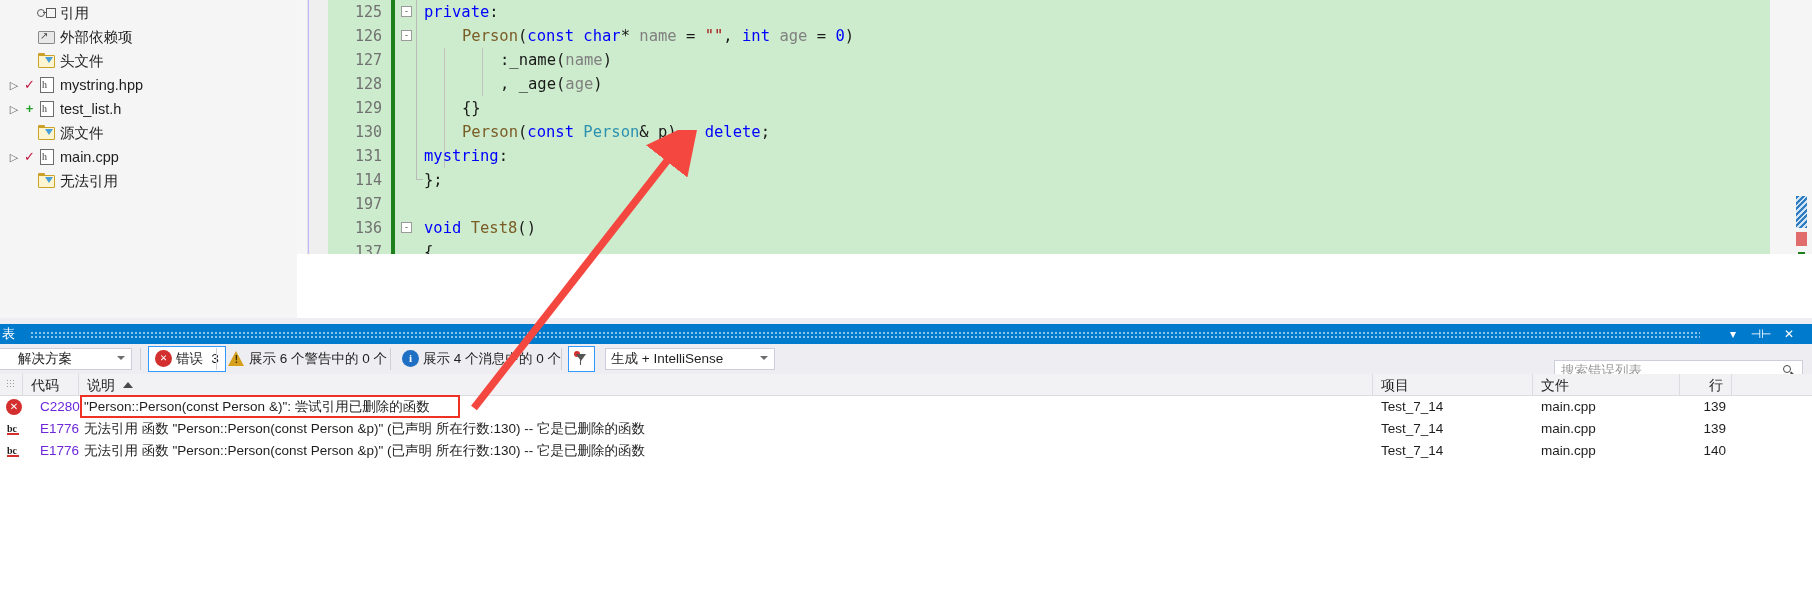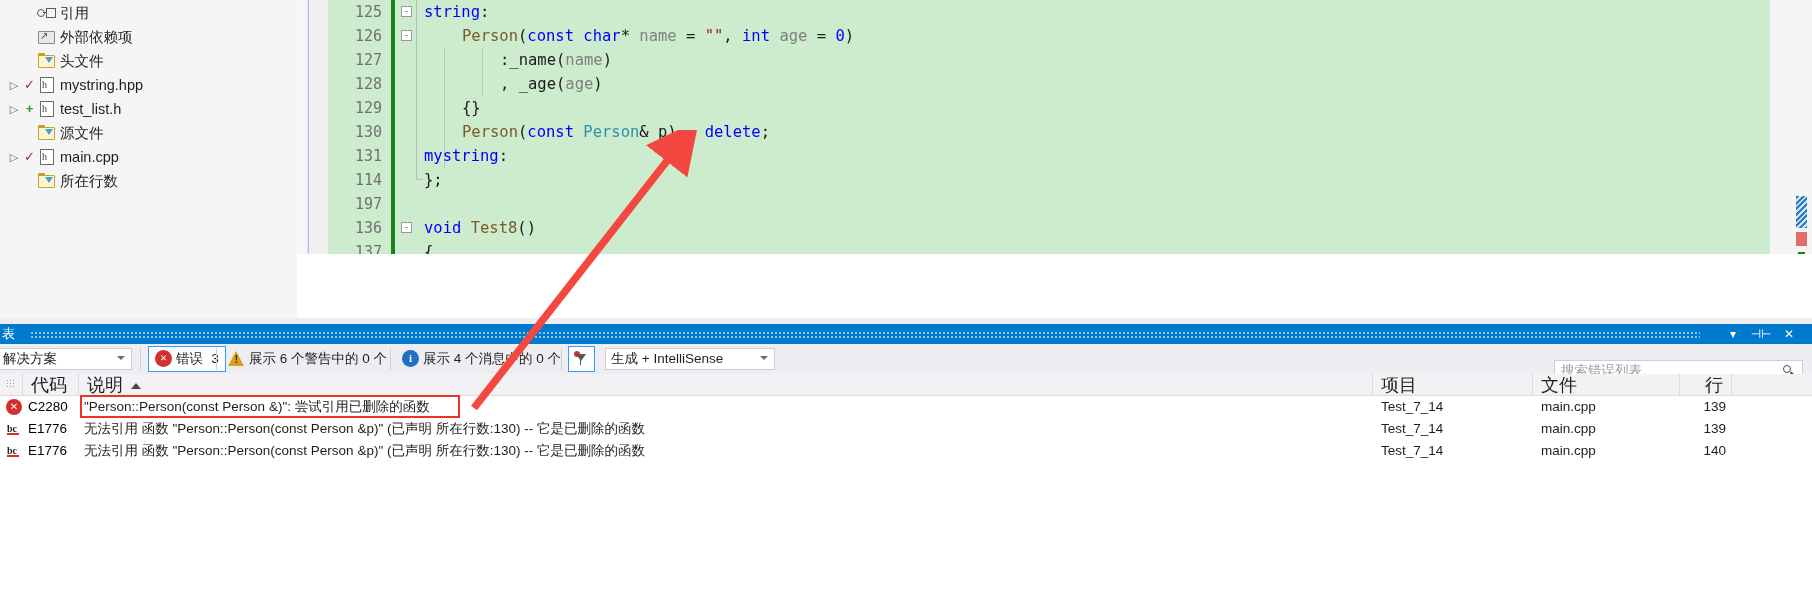--- a/index.html
+++ b/index.html
@@ -150,21 +150,21 @@
   }
   .panel-title .tbtn {
     position:absolute; top:0; width:22px; height:20px; text-align:center; color:#fff;
     font-size:12px; line-height:20px; cursor:default;
   }
 
   .panel-toolbar { position:relative; height:30px; background:#eeeef2; }
   .tb-select {
     position:absolute; left:-1px; top:4px; width:133px; height:22px;
     background:#fff; border:1px solid #cccedb; font-size:13.5px; color:#1e1e1e;
-    line-height:20px; padding-left:3px;
+    line-height:20px; padding-left:18px;
   }
   .tb-select .caret { position:absolute; right:6px; top:7px; width:0;height:0;
     border-left:4px solid transparent;border-right:4px solid transparent;border-top:4px solid #6d6d6d;}
   .tb-sep { position:absolute; top:4px; width:1px; height:22px; background:#cfcfd6; }
   .tb-btn {
     position:absolute; top:2px; height:26px; line-height:26px;
     font-size:13.5px; color:#1e1e1e; white-space:nowrap; padding:0 6px;
   }
   .tb-btn.active { border:1px solid #3399ff; background:#ffffff; }
   .tb-icon { display:inline-block; width:17px; height:17px; vertical-align:-4px; position:relative; margin-right:4px;}
@@ -195,40 +195,40 @@
     position:absolute; top:4px; right:9px; width:249px; height:22px; background:#fff;
     border:1px solid #cccedb; font-size:13.5px; color:#9a9a9a; line-height:20px; padding-left:6px;margin-top:12px;
   }
   .tb-search .mag{ position:absolute; right:6px; top:3px; width:14px; height:15px; }
   .tb-search .mag .c{ position:absolute; left:1px; top:1px; width:8px; height:8px; border:1.5px solid #4a4a4a; border-radius:50%;}
   .tb-search .mag .h{ position:absolute; left:8px; top:9px; width:5px; height:1.6px; background:#4a4a4a; transform:rotate(45deg);}
 
   
   .el-table { position:absolute; left:0; right:0; top:50px; bottom:0; background:#fff; }
   .el-head { position:relative; height:22px; background:#f2f2f4; border-bottom:1px solid #dcdce0;
-             font-size:18px; color:#1e1e1e; }
+             font-size:14px; color:#1e1e1e; }
   .el-head .cell { position:absolute; top:0; height:22px; line-height:22px; padding-left:8px;
                    border-right:1px solid #dcdce0; white-space:nowrap; }
   .el-head .sortasc { display:inline-block; margin-left:8px; width:0;height:0;
     border-left:5px solid transparent;border-right:5px solid transparent;border-bottom:6px solid #4a4a4a;
     vertical-align:2px;}
   .el-corner { position:absolute; left:0; top:0; width:23px; height:22px; border-right:1px solid #dcdce0; }
   .el-corner .g{ position:absolute; left:6px; top:5px; width:10px; height:10px;
      background-image: radial-gradient(circle, #9a9a9a .8px, transparent 1px); background-size:3px 3px;}
 
   .el-row { position:relative; height:22px; font-size:13.5px; color:#1e1e1e; }
   .el-row .sev { position:absolute; left:6px; top:3px; width:16px; height:16px; }
   .sev-err { background:#d32f2f; border-radius:50%; position:relative; }
   .sev-err::after{ content:"✕"; position:absolute; left:0;right:0;top:0; color:#fff; font-size:10px;
     line-height:16px; text-align:center;}
   .sev-int { position:relative; }
   .sev-int::before{ content:"bc"; position:absolute; left:1px; top:0; font-size:10px; font-weight:bold;
     color:#1e1e1e; line-height:16px; font-family:"Liberation Serif",serif;}
   .sev-int::after{ content:""; position:absolute; left:1px; bottom:2px; width:12px; height:1.6px; background:#d32f2f;}
-  .el-row .code { position:absolute; left:28px; top:0; line-height:22px; color:#000000; }
+  .el-row .code { position:absolute; left:40px; top:0; line-height:22px; color:#6d28d9; }
   .el-row .desc { position:absolute; left:84px; top:0; line-height:22px; white-space:nowrap; }
   .el-row .proj { position:absolute; left:1381px; top:0; line-height:22px; }
   .el-row .file { position:absolute; left:1541px; top:0; line-height:22px; }
   .el-row .line { position:absolute; left:1688px; top:0; width:38px; text-align:right; line-height:22px; }
 
   .desc-highlight {
     position:absolute; left:80px; top:-1px; width:380px; height:23px;
     border:2px solid #ee3124; pointer-events:none;
   }
 
@@ -241,28 +241,28 @@
 <div id="app">
 
   <div id="solution-explorer">
       <div class="se-row"><span class="se-expander empty" style="visibility: hidden;">▷</span><span class="se-status empty">.</span><span class="se-icon ico-refs"><span class="bar"></span></span><span class="se-label">引用</span></div>
       <div class="se-row"><span class="se-expander empty" style="visibility: hidden;">▷</span><span class="se-status empty">.</span><span class="se-icon ico-extfolder"></span><span class="se-label">外部依赖项</span></div>
       <div class="se-row"><span class="se-expander empty" style="visibility: hidden;">▷</span><span class="se-status empty">.</span><span class="se-icon ico-folder"><span class="filt"></span></span><span class="se-label">头文件</span></div>
       <div class="se-row"><span class="se-expander">▷</span><span class="se-status check">✓</span><span class="se-icon ico-hfile"><span class="gl">h</span></span><span class="se-label">mystring.hpp</span></div>
       <div class="se-row"><span class="se-expander">▷</span><span class="se-status plus">+</span><span class="se-icon ico-hfile"><span class="gl">h</span></span><span class="se-label">test_list.h</span></div>
       <div class="se-row"><span class="se-expander empty" style="visibility: hidden;">▷</span><span class="se-status empty">.</span><span class="se-icon ico-folder"><span class="filt"></span></span><span class="se-label">源文件</span></div>
       <div class="se-row"><span class="se-expander">▷</span><span class="se-status check">✓</span><span class="se-icon ico-hfile ico-cpp"><span class="gl">h</span></span><span class="se-label">main.cpp</span></div>
-      <div class="se-row"><span class="se-expander empty" style="visibility: hidden;">▷</span><span class="se-status empty">.</span><span class="se-icon ico-folder"><span class="filt"></span></span><span class="se-label">所在行数</span></div>
+      <div class="se-row"><span class="se-expander empty" style="visibility: hidden;">▷</span><span class="se-status empty">.</span><span class="se-icon ico-folder"><span class="filt"></span></span><span class="se-label">无法引用</span></div>
     </div>
 
   <div id="editor">
     <div class="ed-strip-a"></div>
     <div class="ed-strip-b"></div>
     <div class="ed-body" id="ed-body">
-        <div class="ed-line"><span class="lineno">125</span><span class="savebar"></span><span class="ln-fold">-</span><span class="ln-brace"></span><span class="ln-text-wrap"><span class="ln-text" style="left:96px"><span class="t-key">string</span><span class="t-plain">:</span></span></span></div>
+        <div class="ed-line"><span class="lineno">125</span><span class="savebar"></span><span class="ln-fold">-</span><span class="ln-brace"></span><span class="ln-text-wrap"><span class="ln-text" style="left:96px"><span class="t-key">private</span><span class="t-plain">:</span></span></span></div>
         <div class="ed-line"><span class="lineno">126</span><span class="savebar"></span><span class="ln-fold">-</span><span class="ln-brace"></span><span class="ln-text-wrap"><span class="ln-text" style="left:134px"><span class="t-fn">Person</span><span class="t-plain">(</span><span class="t-key">const</span><span class="t-plain"> </span><span class="t-key">char</span><span class="t-plain">* </span><span class="t-param">name</span><span class="t-plain"> = </span><span class="t-str">""</span><span class="t-plain">, </span><span class="t-key">int</span><span class="t-plain"> </span><span class="t-param">age</span><span class="t-plain"> = </span><span class="t-num">0</span><span class="t-plain">)</span></span></span></div>
         <div class="ed-line"><span class="lineno">127</span><span class="savebar"></span><span class="ln-brace"></span><span class="ln-guide" style="left:116px;"></span><span class="ln-guide" style="left:154px;"></span><span class="ln-text-wrap"><span class="ln-text" style="left:172px"><span class="t-plain">:_name</span><span class="t-plain">(</span><span class="t-param">name</span><span class="t-plain">)</span></span></span></div>
         <div class="ed-line"><span class="lineno">128</span><span class="savebar"></span><span class="ln-brace"></span><span class="ln-guide" style="left:116px;"></span><span class="ln-guide" style="left:154px;"></span><span class="ln-text-wrap"><span class="ln-text" style="left:172px"><span class="t-plain">, _age</span><span class="t-plain">(</span><span class="t-param">age</span><span class="t-plain">)</span></span></span></div>
         <div class="ed-line"><span class="lineno">129</span><span class="savebar"></span><span class="ln-brace"></span><span class="ln-guide" style="left:116px;"></span><span class="ln-text-wrap"><span class="ln-text" style="left:134px"><span class="t-plain">{}</span></span></span></div>
         <div class="ed-line"><span class="lineno">130</span><span class="savebar"></span><span class="ln-brace"></span><span class="ln-guide" style="left:116px;"></span><span class="ln-text-wrap"><span class="ln-text" style="left:134px"><span class="t-fn">Person</span><span class="t-plain">(</span><span class="t-key">const</span><span class="t-plain"> </span><span class="t-type">Person</span><span class="t-plain">&amp; p) = </span><span class="t-key">delete</span><span class="t-plain">;</span></span></span></div>
         <div class="ed-line"><span class="lineno">131</span><span class="savebar"></span><span class="ln-brace"></span><span class="ln-guide" style="left:116px;"></span><span class="ln-text-wrap"><span class="ln-text" style="left:96px"><span class="t-key">mystring</span><span class="t-plain">:</span></span></span></div>
         <div class="ed-line"><span class="lineno">114</span><span class="savebar"></span><span class="ln-brace-end"></span><span class="ln-brace" style="height:12px"></span><span class="ln-text-wrap"><span class="ln-text" style="left:96px"><span class="t-plain">};</span></span></span></div>
         <div class="ed-line"><span class="lineno">197</span><span class="savebar"></span><span class="ln-text-wrap"><span class="ln-text" style="left:96px"></span></span></div>
         <div class="ed-line"><span class="lineno">136</span><span class="savebar"></span><span class="ln-fold">-</span><span class="ln-text-wrap"><span class="ln-text" style="left:96px"><span class="t-key">void</span><span class="t-plain"> </span><span class="t-fn">Test8</span><span class="t-plain">()</span></span></span></div>
         <div class="ed-line"><span class="lineno">137</span><span class="savebar"></span><span class="ln-text-wrap"><span class="ln-text" style="left:96px"><span class="t-plain">{</span></span></span></div>

